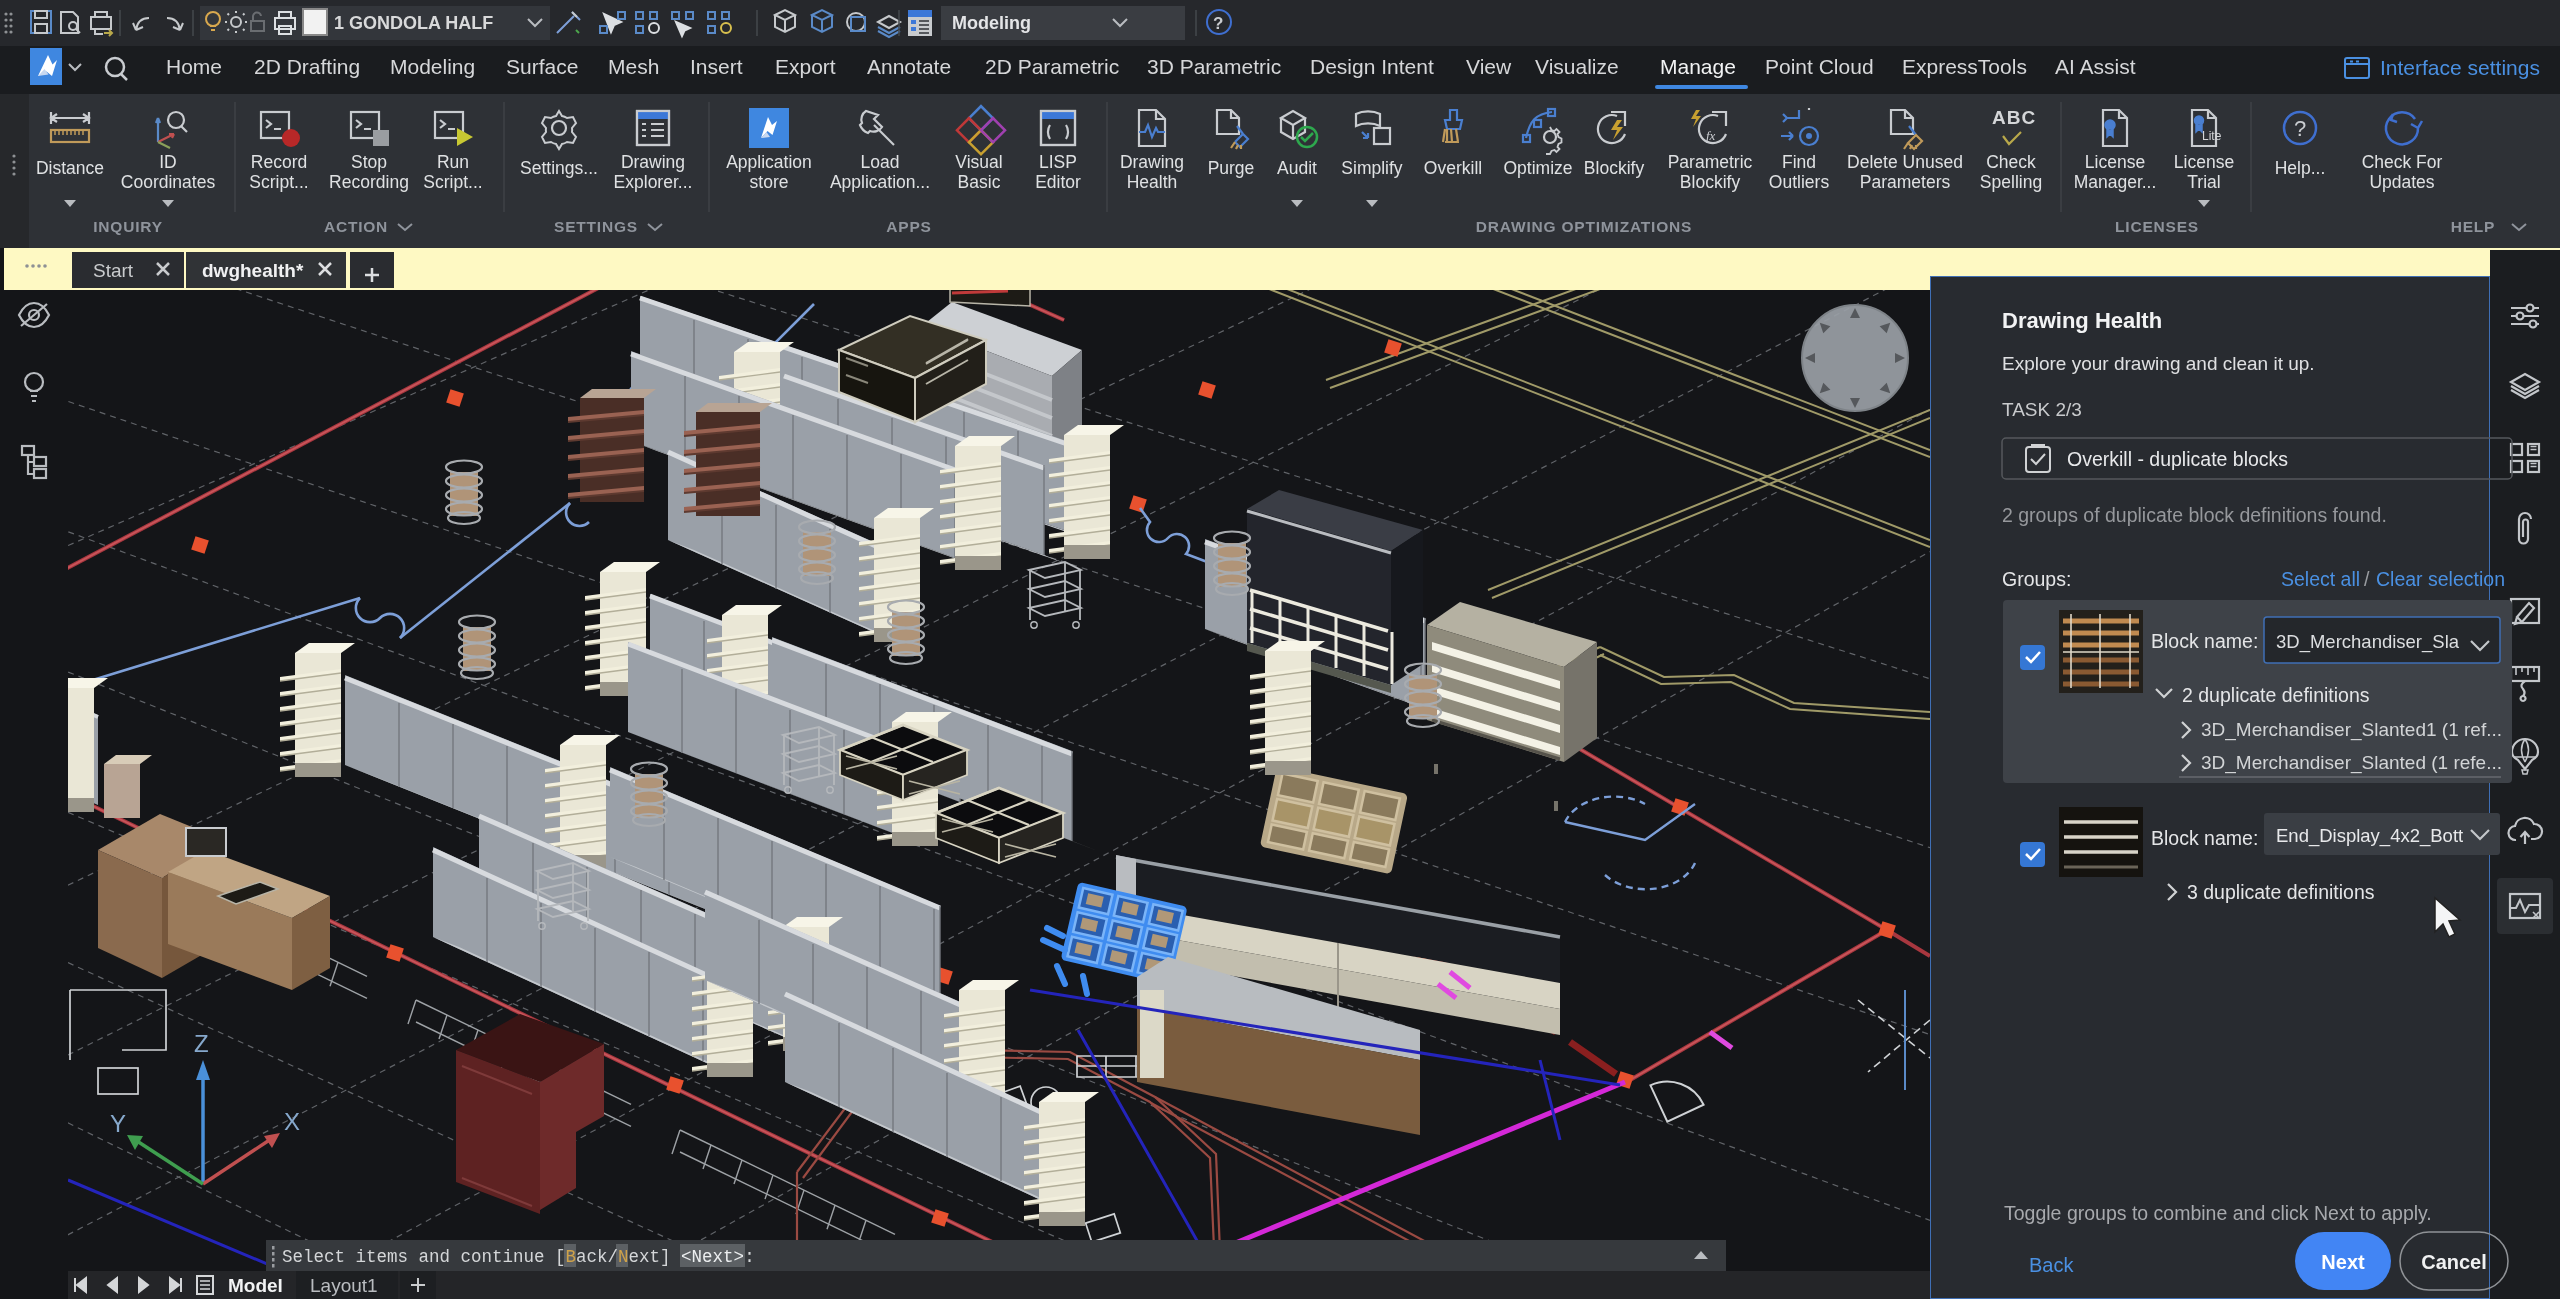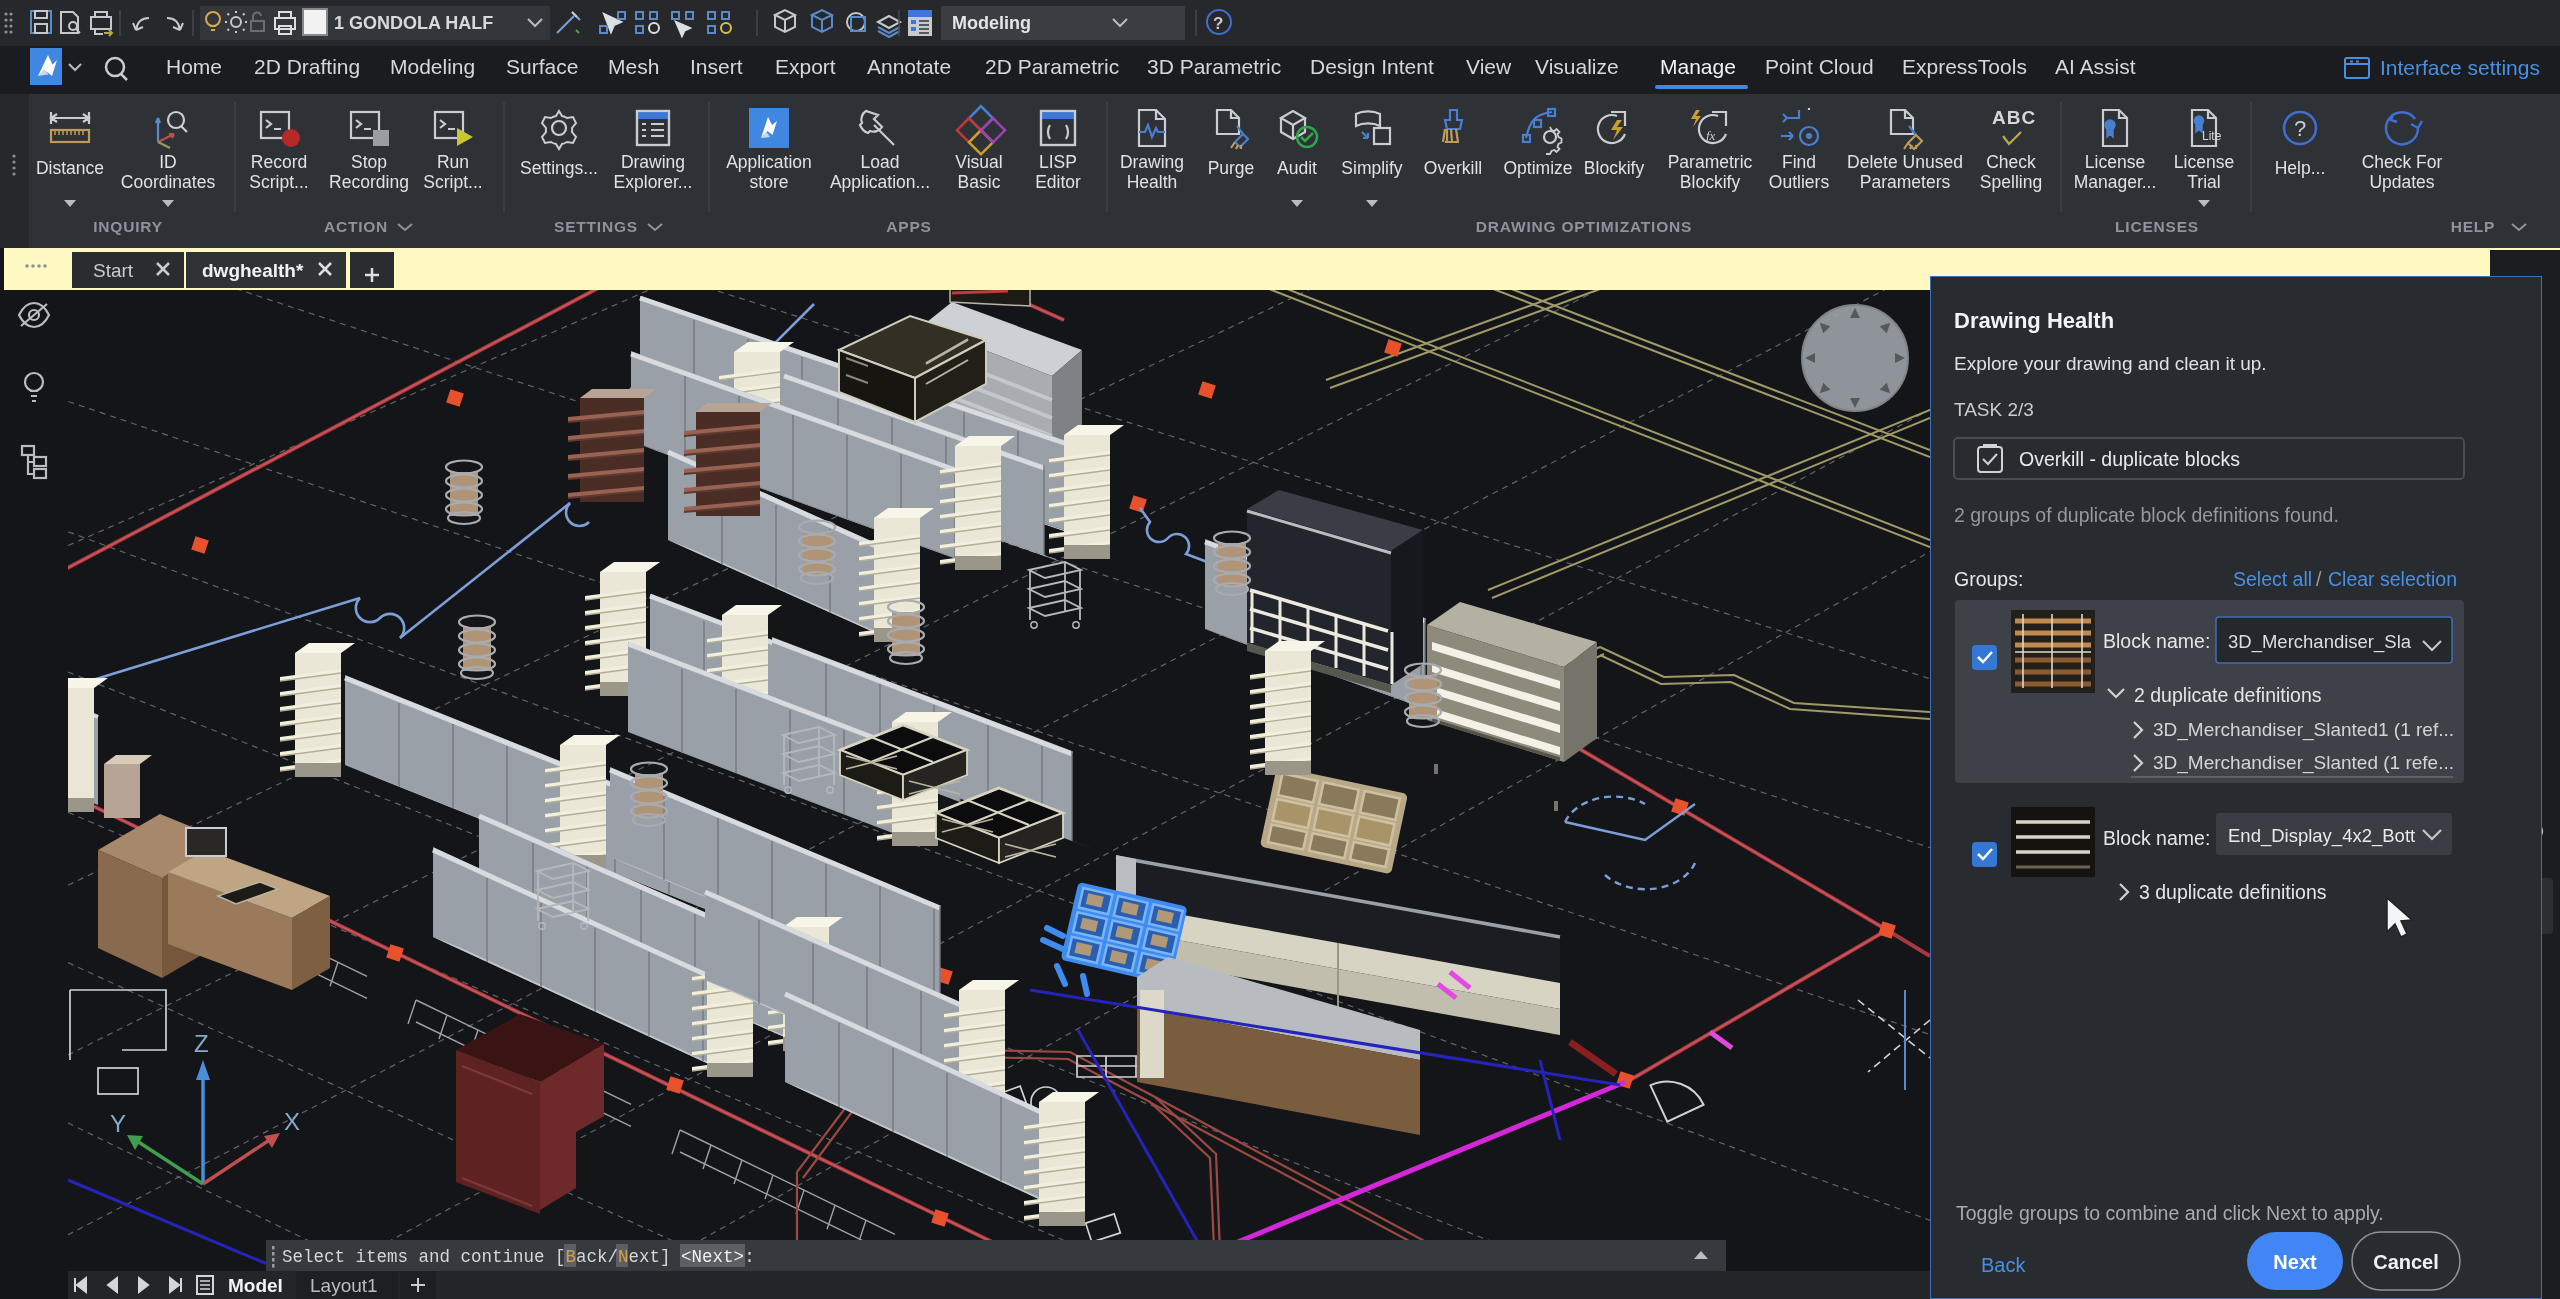--- a/index.html
+++ b/index.html
@@ -9,22 +9,22 @@
   #topbar { left:0; top:0; width:2560px; height:46px; background:#26282c;font-weight:bold; }
   #menurow { left:0; top:46px; width:2560px; height:48px; background:#1a1c1f; }
   #ribbon { left:0; top:94px; width:2560px; height:154px; background:#2e3136; }
   #tabstrip { left:4px; top:248px; width:2560px; height:42px; background:#fef9c3; }
   #leftbar { left:0; top:290px; width:68px; height:1009px; background:#141518; }
   #canvas { left:68px; top:290px; width:1862px; height:1009px; background:#141518; }
   #cmdbar { left:266px; top:1240px; width:1460px; height:31px; background:#36393d;
     font-family:"Liberation Mono", monospace; font-size:17px; color:#f0abfc;
     line-height:31px; white-space:pre; }
   #statusbar { left:0; top:1271px; width:2560px; height:28px; background:#242528; }
-  #panel { left:1930px; top:276px; width:612px; height:1023px; background:#282b30;
-    border:1px solid #3f6fb5; }
+  #panel { left:1930px; top:276px; width:560px; height:1023px; background:#282b30;
+    border:1px solid #3f6fb5;padding-left:48px; }
   #rightstrip { left:2490px; top:250px; width:70px; height:1049px; background:#1b1d20; }
   #panelgap { left:1930px; top:250px; width:630px; height:26px; background:#1e2023; }
 </style>
 </head>
 <body>
 <div class="abs" id="panelgap">
 <svg width="630" height="26">
  <g fill="#9a9da1">
         <rect x="290" y="15" width="4" height="4"></rect>
         <rect x="297" y="15" width="4" height="4"></rect>

